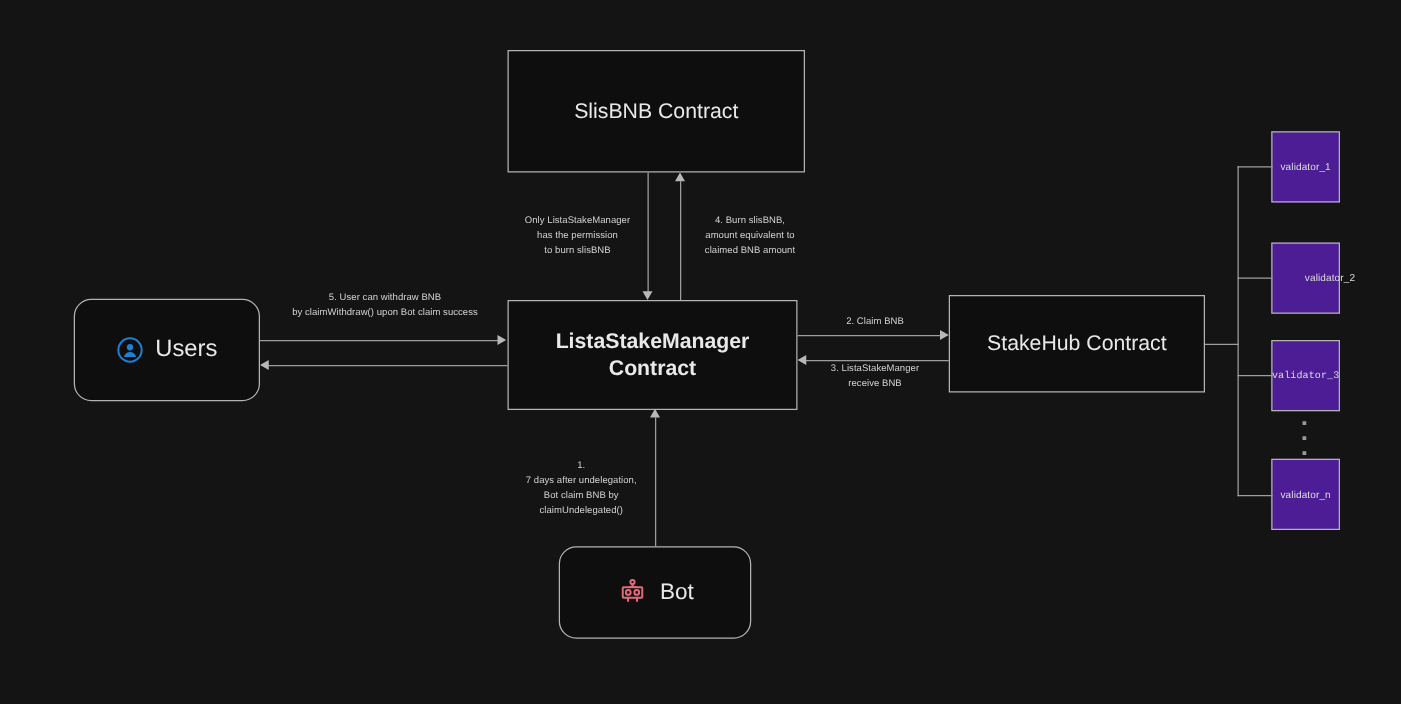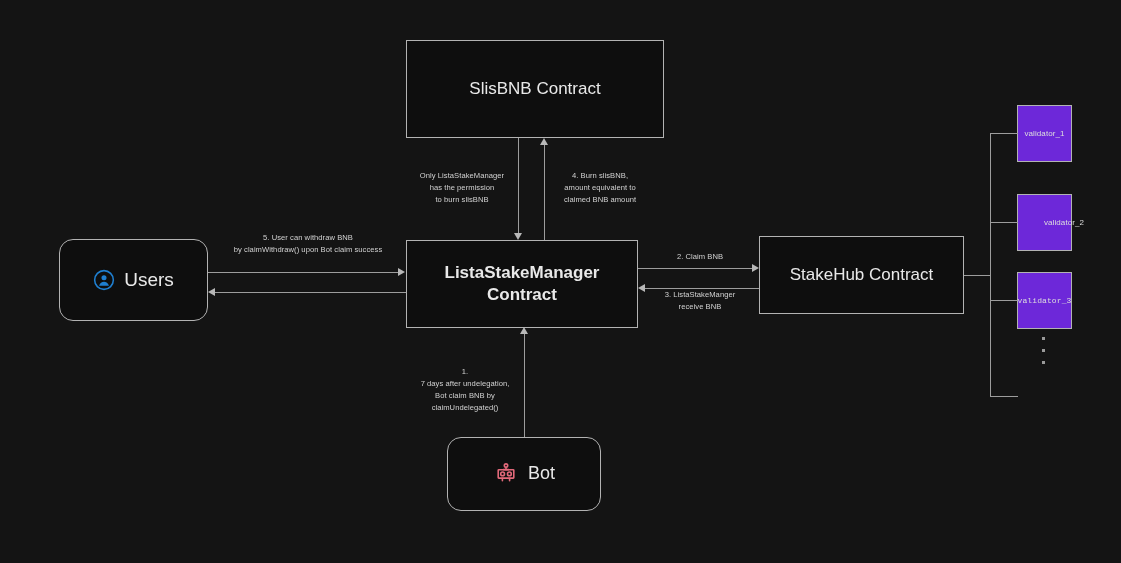--- a/index.html
+++ b/index.html
@@ -27,21 +27,21 @@
     display: flex;
     align-items: center;
     justify-content: center;
     color: #e9e9e9;
     text-align: center;
     line-height: 1.32;
   }
   .node.rounded { border-radius: 14px; }
 
   #node-slisbnb {
-    left: 406px; top: 40px; width: 258px; height: 98px;
+    left: 406px; top: 40px; width: 238px; height: 98px;
     font-size: 17px;
   }
   #node-lista {
     left: 406px; top: 240px; width: 232px; height: 88px;
     font-size: 17px;
     font-weight: bold;
   }
   #node-stakehub {
     left: 759px; top: 236px; width: 205px; height: 78px;
     font-size: 17px;
@@ -59,21 +59,21 @@
     align-items: center;
     justify-content: center;
     gap: 9px;
   }
   .node-label-2line { white-space: pre-line; }
 
   
   .validator {
     position: absolute;
     box-sizing: border-box;
-    background: #6d28d9;
+    background: #4c1d95;
     border: 1px solid #b3b3b3;
     width: 55px; height: 57px;
     left: 1017px;
     display: flex;
     align-items: center;
     justify-content: center;
     color: #dedede;
     font-size: 8px;
     letter-spacing: 0.1px;
   }
@@ -197,20 +197,23 @@
 
   <div class="validator" id="validator-1">
     <span>validator_1</span>
   </div>
   <div class="validator" id="validator-2">
     <span>validator_2</span>
   </div>
   <div class="validator" id="validator-3">
     <span>validator_3</span>
   </div>
+  <div class="validator" id="validator-n">
+    <span>validator_n</span>
+  </div>
 
   <div class="vdots">
     <span></span>
     <span></span>
     <span></span>
   </div>
 
   <div class="line-v" style="left:518px; top:138px; height:96px;"></div>
   <div class="arrow down" style="left:514px; top:233px;"></div>
 

